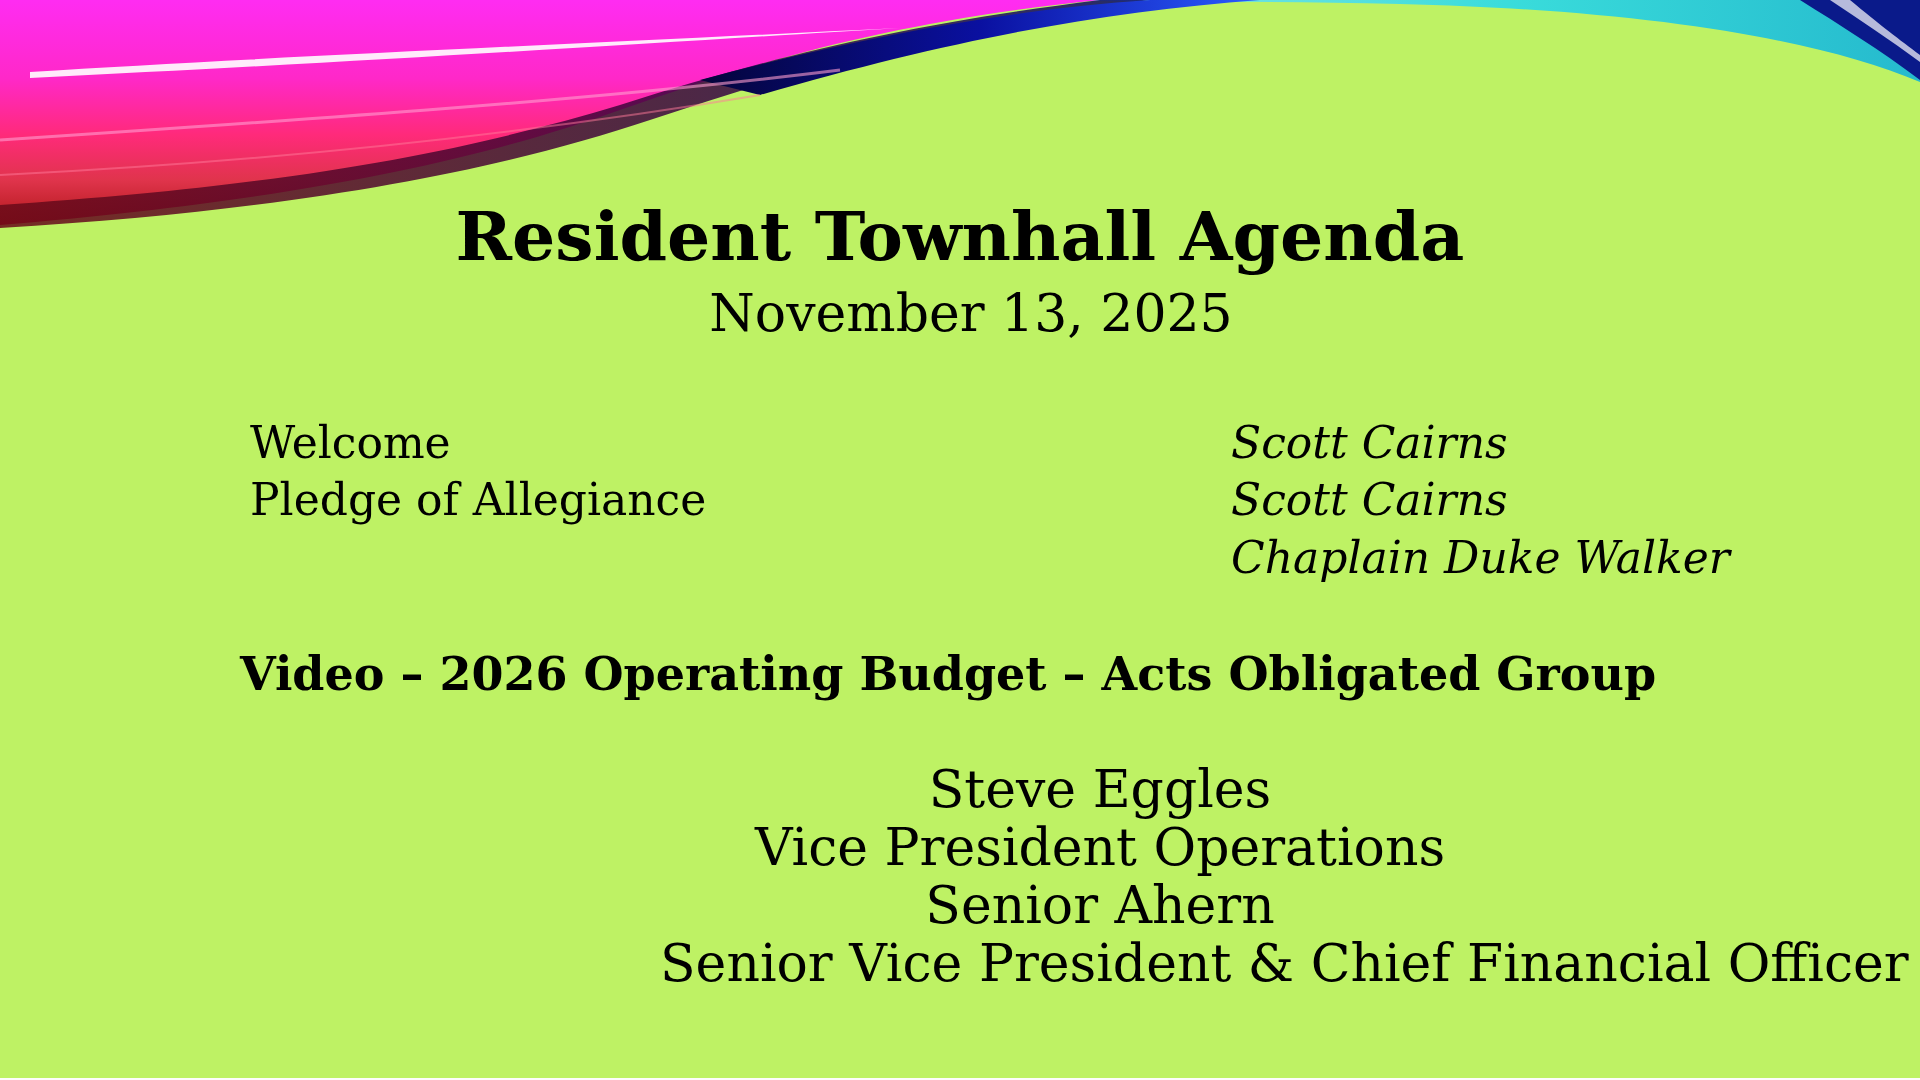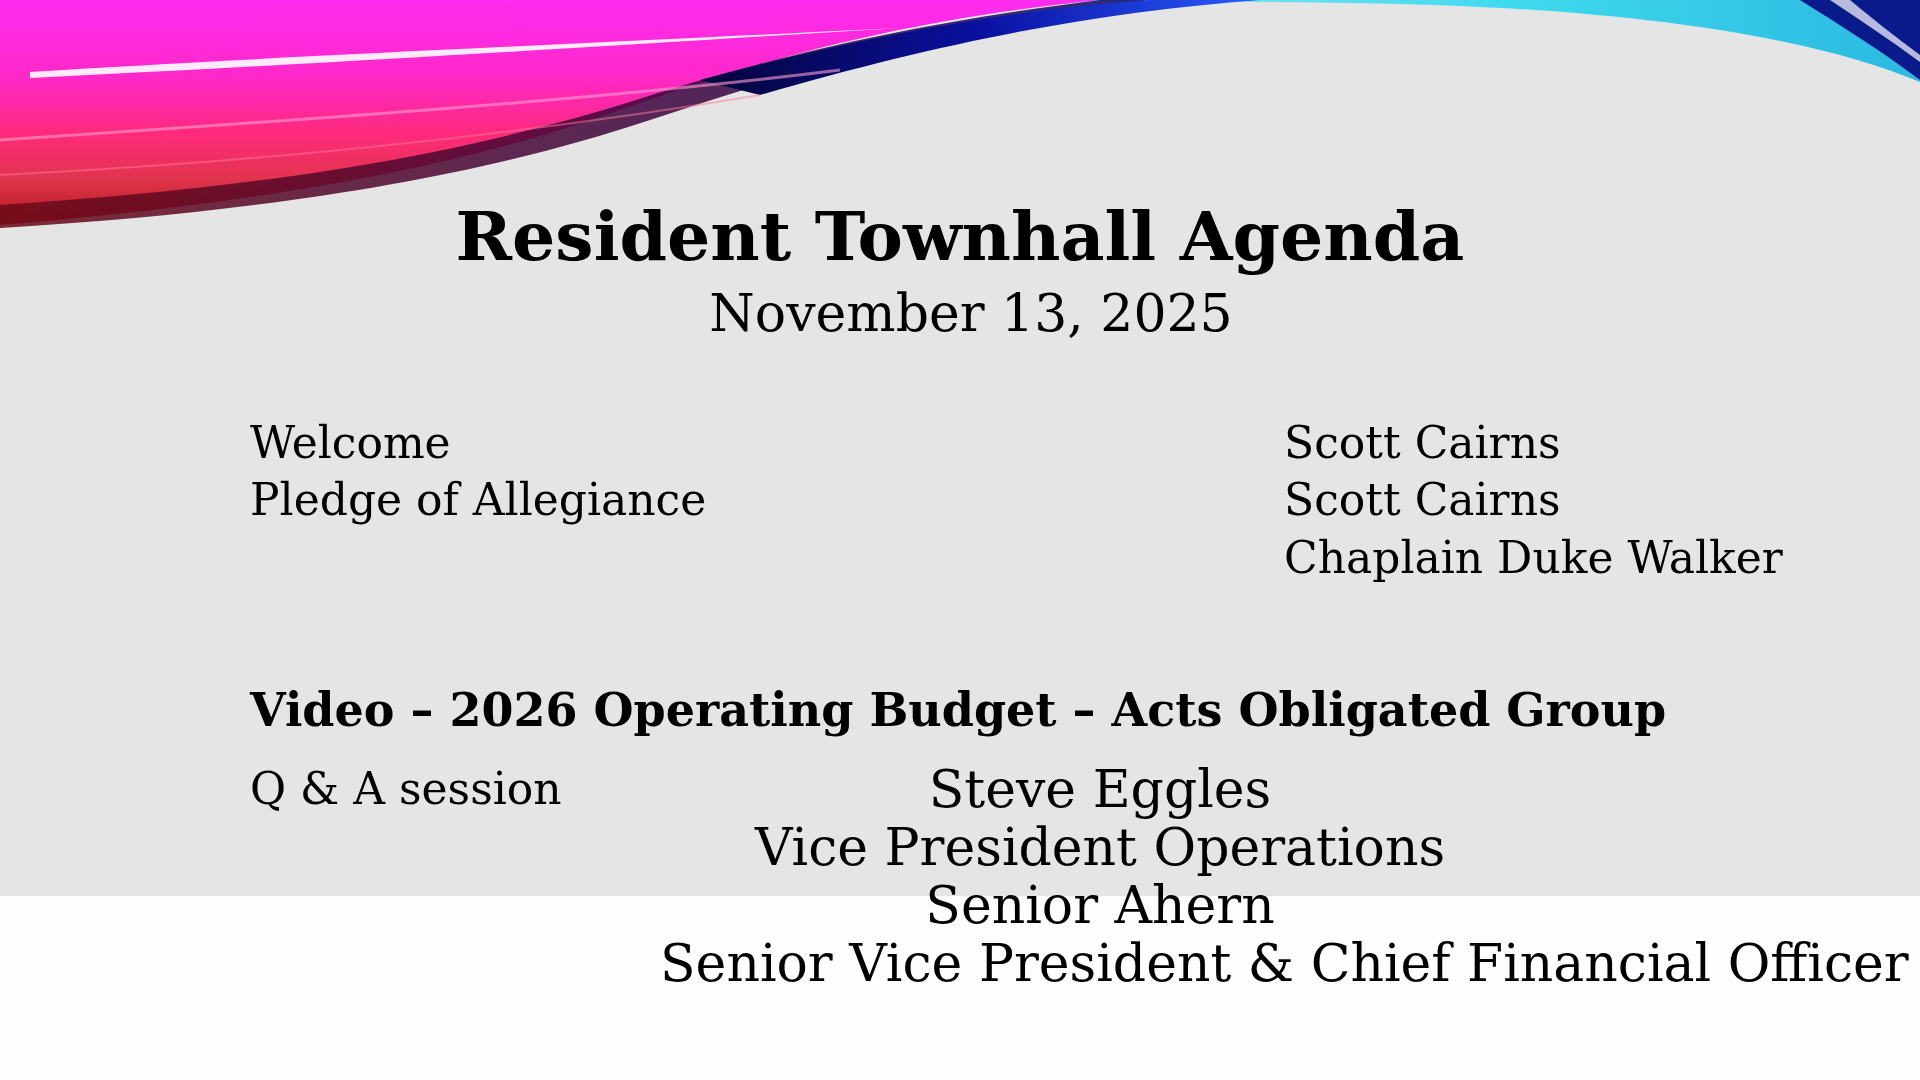--- a/index.html
+++ b/index.html
@@ -6,22 +6,22 @@
       margin: 0;
       padding: 0;
       width: 1920px;
       height: 1080px;
       overflow: hidden;
       background: #fdfdfd;
     }
     .slide {
       position: relative;
       width: 1920px;
-      height: 896px;
-      background: #e5e5e5;
+      height: 1078px;
+      background: #bef264;
       font-family: "DejaVu Serif", "Liberation Serif", serif;
       color: #000;
     }
     .swoosh {
       position: absolute;
       left: 0;
       top: 0;
       width: 1920px;
       height: 260px;
     }
@@ -45,30 +45,29 @@
       font-size: 52px;
       line-height: 62px;
     }
     .row {
       position: absolute;
       font-size: 44px;
       line-height: 56px;
       white-space: nowrap;
     }
     .left-col { left: 250px; }
-    .right-col { left: 1284px; }
+    .right-col { left: 1231px; font-style: italic; }
     .bold-line {
       position: absolute;
-      left: 250px;
+      left: 240px;
       top: 644px;
       font-size: 46px;
       line-height: 60px;
       font-weight: bold;
       white-space: nowrap;
-      margin-top: 36px;
     }
     .qa-label {
       position: absolute;
       left: 250px;
       top: 760px;
       font-size: 44px;
       line-height: 58px;
     }
     .presenters {
       position: absolute;
@@ -134,21 +133,20 @@
   <div class="row left-col" style="top:415px;">Welcome</div>
   <div class="row right-col" style="top:415px;">Scott Cairns</div>
 
   <div class="row left-col" style="top:472px;">Pledge of Allegiance</div>
   <div class="row right-col" style="top:472px;">Scott Cairns</div>
 
   <div class="row right-col" style="top:530px;">Chaplain Duke Walker</div>
 
   <div class="bold-line">Video – 2026 Operating Budget – Acts Obligated Group</div>
 
-  <div class="qa-label">Q &amp; A session</div>
 
   <div class="presenters">
     <div>Steve Eggles</div>
     <div>Vice President Operations</div>
     <div>Senior Ahern</div>
     <div>Senior Vice President &amp; Chief Financial Officer</div>
   </div>
 
 </div>
 

